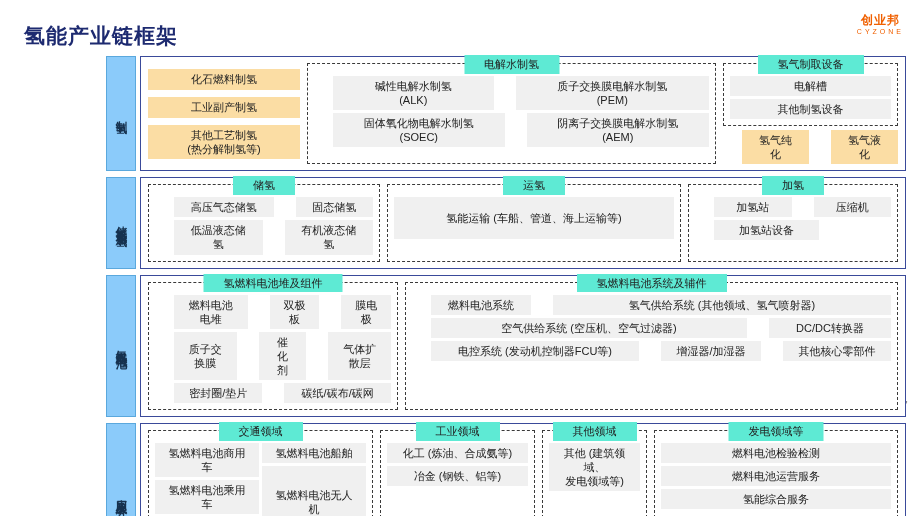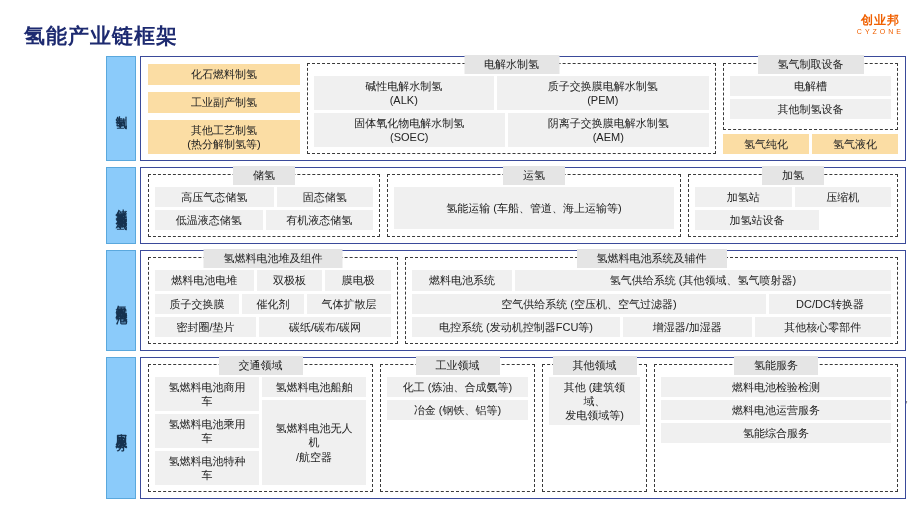--- a/index.html
+++ b/index.html
@@ -67,21 +67,21 @@
   
   .group {
     position: relative;
     border: 1.4px dashed #3a3a3a;
     padding: 12px 6px 6px 6px;
     display: flex; flex-direction: column; gap: 3px;
   }
   .group-title {
     position: absolute; top: -9px; left: 50%;
     transform: translateX(-50%);
-    background: #e5e5e5;
+    background: #5eead4;
     color: #222; font-size: 11px;
     padding: 2px 20px;
     white-space: nowrap;
     line-height: 1.35;
   }
 
   
   .plain-col { display: flex; flex-direction: column; gap: 7px; justify-content: center; }
 
   .cell {
@@ -90,21 +90,21 @@
     font-size: 11px;
     text-align: center;
     padding: 3px 13px;
     line-height: 1.28;
     display: flex; align-items: center; justify-content: center;
   }
   .cell.orange { background: #fbdda4; }
   .cell.tall { min-height: 32px; }
 
   .cell-row { display: flex; gap: 3px; }
-  .cell-row > .cell { flex: 1 1 auto; }
+  .cell-row > .cell { flex: 1 1 auto; margin-left: 19px; }
 
   
   .r1-left  { flex: 0 0 152px; }
   .r1-left .cell { min-height: 21px; }
   .r1-mid   { flex: 1 1 auto; }
   .r1-mid .cell-row > .cell { min-height: 30px; }
   .r1-right { flex: 0 0 175px; display: flex; flex-direction: column; gap: 4px; }
   .r1-right .group { flex: 1 1 auto; }
 
   
@@ -295,21 +295,21 @@
           <div class="cell">冶金 (钢铁、铝等)</div>
         </div>
 
         <div class="group r4-c">
           <div class="group-title">其他领域</div>
           <div class="cell" style="white-space:pre-line">其他 (建筑领域、
 发电领域等)</div>
         </div>
 
         <div class="group r4-d">
-          <div class="group-title">氢能服务</div>
+          <div class="group-title">发电领域等</div>
           <div class="cell">燃料电池检验检测</div>
           <div class="cell">燃料电池运营服务</div>
           <div class="cell">氢能综合服务</div>
         </div>
 
       </div>
     </div>
 
   </div>
 </div>

